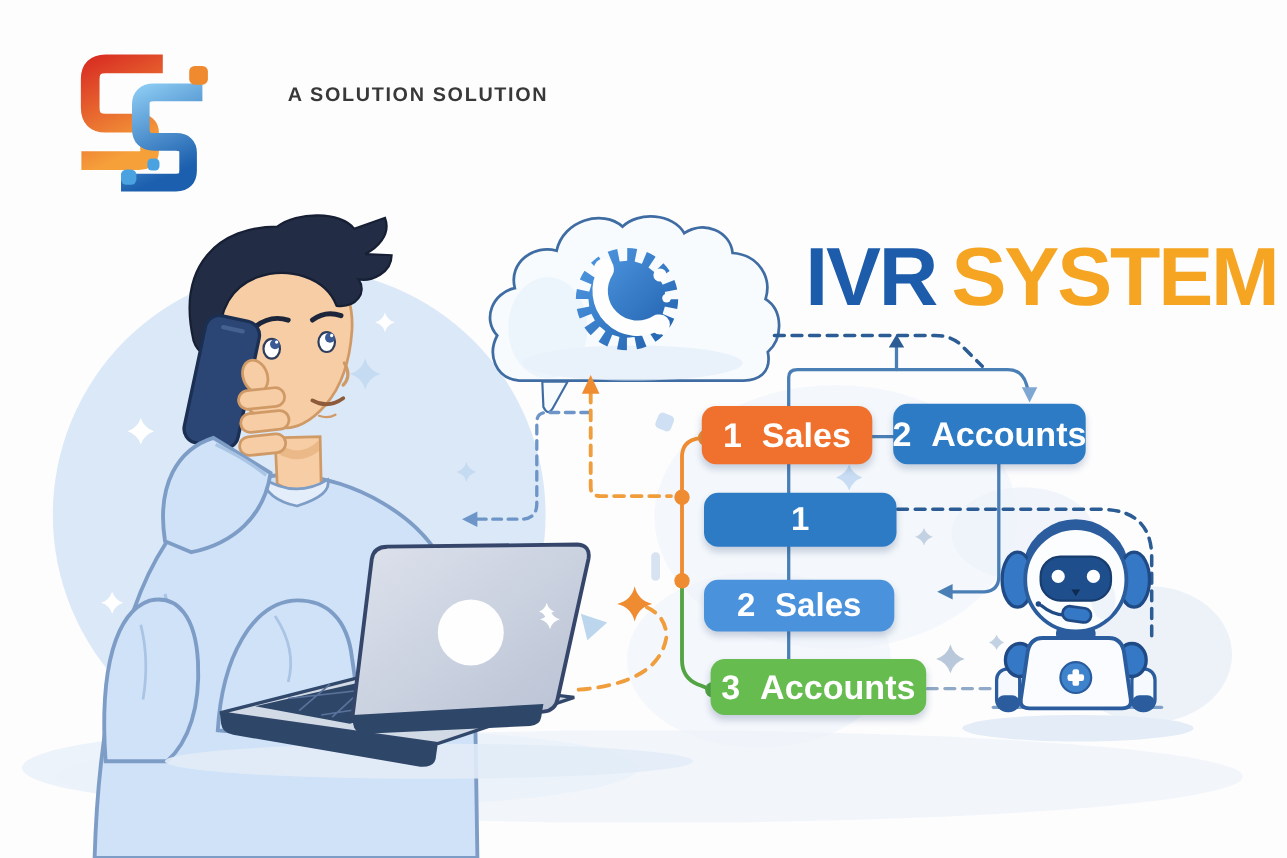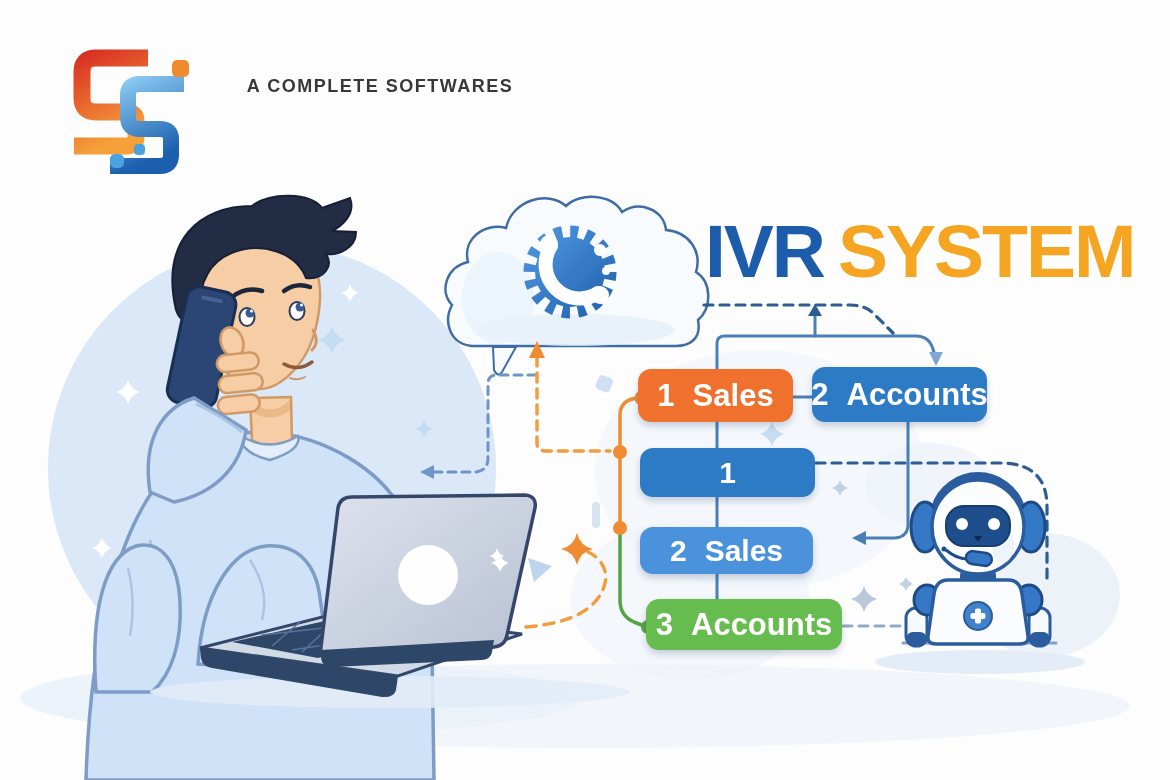--- a/index.html
+++ b/index.html
@@ -9,21 +9,21 @@
 
   
   .logo{position:absolute;left:52px;top:42px;display:flex;align-items:flex-start;}
   .logo-icon{width:150px;height:136px;}
   .logo-text{margin-left:8px;padding-top:28px;width:340px;}
   .brand-line{font-weight:bold;font-size:40px;letter-spacing:-1px;line-height:1;white-space:nowrap;}
   .brand-line sup{font-size:17px;color:#444;letter-spacing:0;vertical-align:super;margin-left:3px;}
   .tagline{font-weight:bold;font-size:18px;letter-spacing:1.5px;margin-top:6px;text-align:center;}
 
   
-  .title{position:absolute;left:705px;top:214px;font-weight:bold;font-size:75px;letter-spacing:-2px;
+  .title{position:absolute;left:732px;top:214px;font-weight:bold;font-size:75px;letter-spacing:-2px;
          white-space:nowrap;line-height:1;}
   .title .w2{margin-left:14px;}
 
   
   .node{position:absolute;display:flex;align-items:center;justify-content:center;gap:18px;color:#fff;
         font-weight:bold;border-radius:13px;box-shadow:0 4px 7px rgba(30,60,110,.22);}
   .node-sales    {left:638px;top:369px;width:155px;height:53px;font-size:31px;}
   .node-support  {left:812px;top:367px;width:175px;height:55px;font-size:31px;}
   .node-inquiries{left:640px;top:448px;width:175px;height:49px;font-size:30px;}
   .node-orders   {left:640px;top:527px;width:173px;height:47px;font-size:30px;}
@@ -246,21 +246,21 @@
           <stop offset="0" stop-color="#d92f23"></stop>
             <stop offset="1" stop-color="#f6a03a"></stop>
         </linearGradient>
         <linearGradient id="lg2" x1="0" y1="0" x2=".4" y2="1">
           <stop offset="0" stop-color="#8ecdf4"></stop>
             <stop offset="1" stop-color="#1b5fae"></stop>
         </linearGradient>
       </defs>
     </svg>
     <div class="logo-text">
-      <div class="tagline" style="color: rgb(56, 56, 56);">A COMPLETE SOFTWARES</div>
+      <div class="tagline" style="color: rgb(56, 56, 56);">A SOLUTION SOLUTION</div>
     </div>
   </div>
 
   <div class="title">
     <span class="w1" style="color: rgb(29, 92, 171);">IVR</span><span class="w2" style="color: rgb(245, 165, 34);">SYSTEM</span>
   </div>
 
   <div class="node node-sales" style="background: rgb(240, 113, 46);">
     <span class="num">1</span>
     <span class="lbl">Sales</span>

